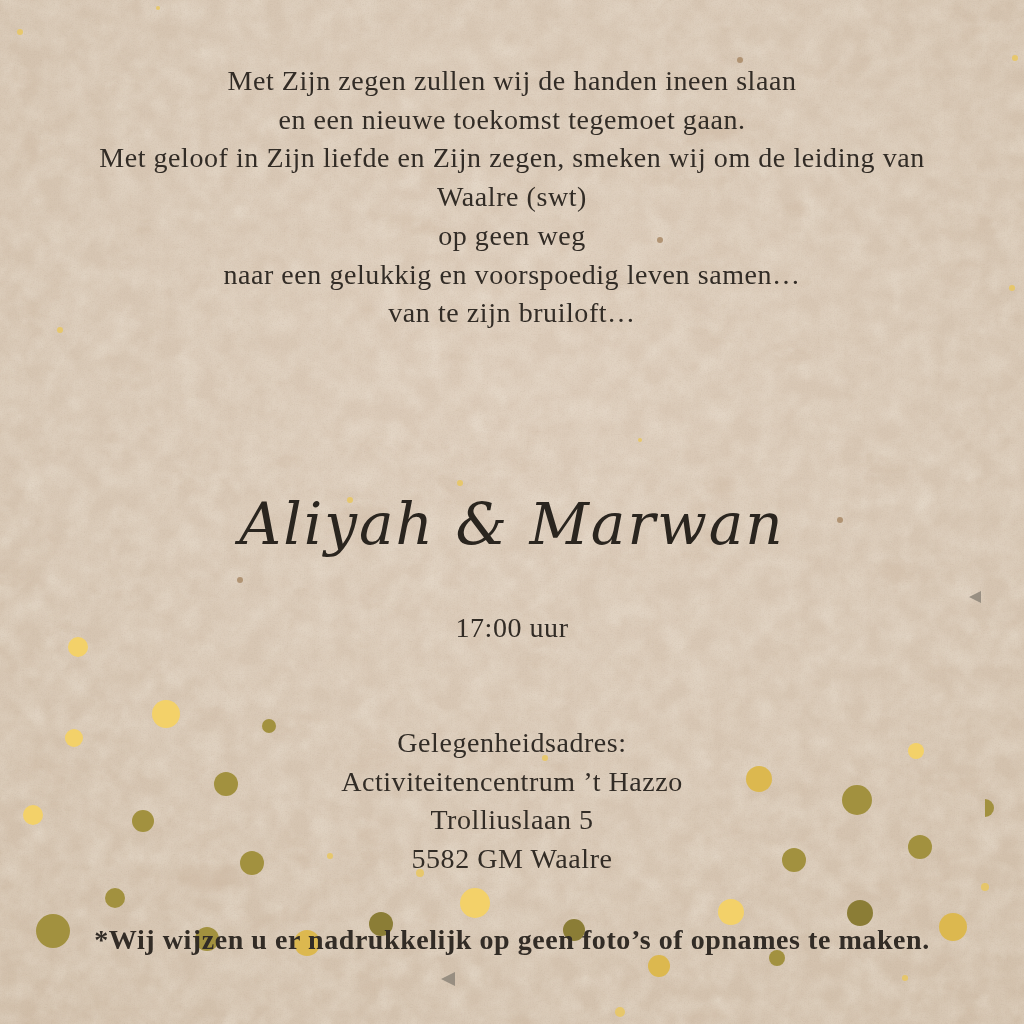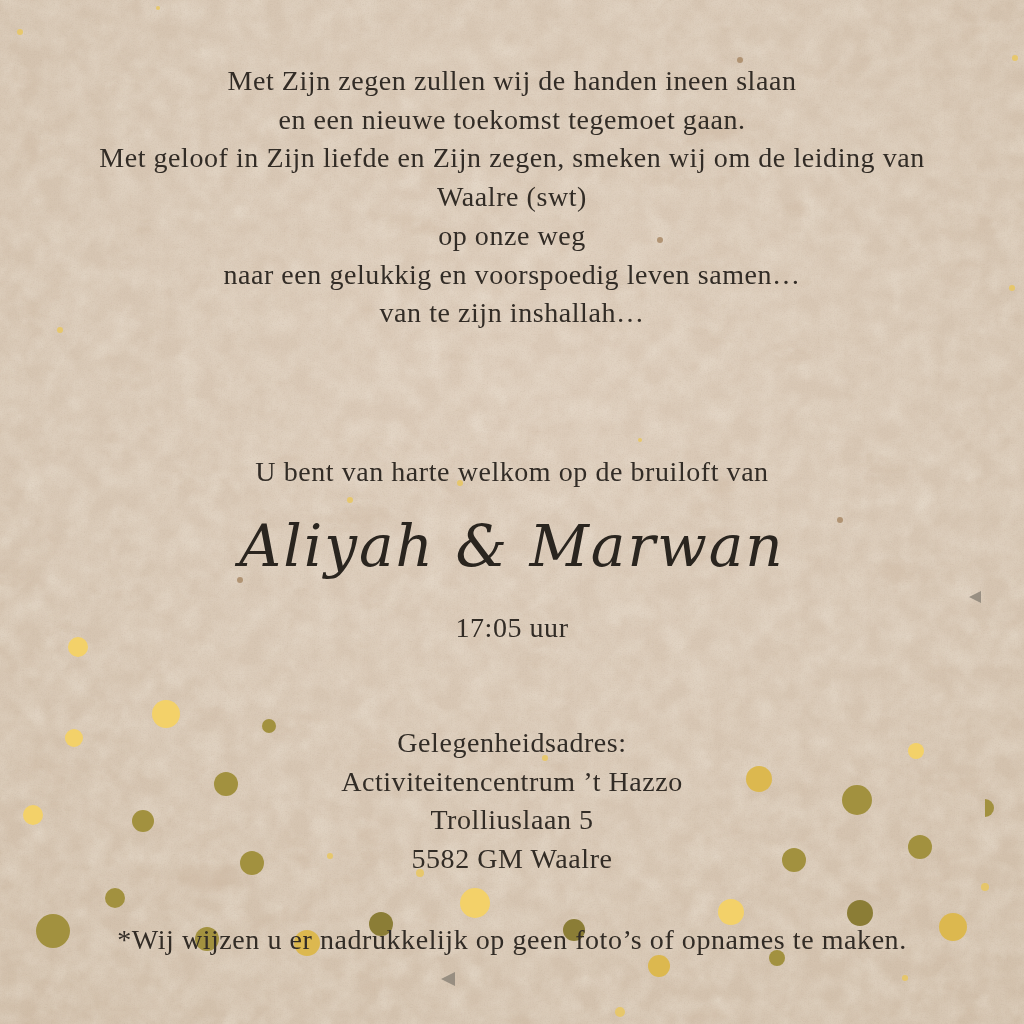--- a/index.html
+++ b/index.html
@@ -15,27 +15,27 @@
   .texture{position:absolute;left:0;top:0;width:1024px;height:1024px;pointer-events:none;}
 
   .textblock{
     position:absolute;left:0;width:1024px;text-align:center;
     font-size:28px;line-height:38.7px;letter-spacing:.02em;
     white-space:nowrap;
   }
   .blessing{top:62px;}
   .welcome{top:453px;}
   .names{
-    top:492px;height:108px;line-height:108px;
+    top:470px;height:108px;line-height:108px;
     font-family:"DejaVu Serif", serif;font-style:italic;
     font-size:58px;letter-spacing:2px;color:#2a251f;
   }
   .dates{top:609px;}
   .address{top:724px;}
-  .footnote{top:921px;}
+  .footnote{top:921px;font-weight:bold;}
 
   .dot{position:absolute;border-radius:50%;}
   .speck{position:absolute;border-radius:50%;opacity:.85;}
   .speck.triangle{border-radius:0;clip-path:polygon(0 50%, 100% 0, 100% 100%);}
 
   #dots,#specks{position:absolute;left:0;top:0;width:1024px;height:1024px;pointer-events:none;}
 </style>
 </head>
 <body>
 
@@ -111,31 +111,30 @@
       <div class="speck" style="left: 837px; top: 517px; height: 6px; width: 6px; background: rgb(169, 138, 102);"></div>
       <div class="speck" style="left: 237px; top: 577px; height: 6px; width: 6px; background: rgb(169, 138, 102);"></div>
       <div class="speck" style="left: 737px; top: 57px; height: 6px; width: 6px; background: rgb(169, 138, 102);"></div>
     </div>
 
   <div class="textblock blessing">
     <div>Met Zijn zegen zullen wij de handen ineen slaan</div>
     <div>en een nieuwe toekomst tegemoet gaan.</div>
     <div>Met geloof in Zijn liefde en Zijn zegen, smeken wij om de leiding van</div>
     <div>Waalre (swt)</div>
-    <div>op onze weg</div>
+    <div>op geen weg</div>
     <div>naar een gelukkig en voorspoedig leven samen…</div>
-    <div>van te zijn inshallah…</div>
+    <div>van te zijn bruiloft…</div>
   </div>
 
-  <div class="textblock welcome">U bent van harte welkom op de bruiloft van</div>
 
   <div class="textblock names">Aliyah &amp; Marwan</div>
 
   <div class="textblock dates">
-    <div>17:05 uur</div>
+    <div>17:00 uur</div>
   </div>
 
   <div class="textblock address">
     <div>Gelegenheidsadres:</div>
     <div>Activiteitencentrum ’t Hazzo</div>
     <div>Trolliuslaan 5</div>
     <div>5582 GM Waalre</div>
   </div>
 
   <div class="textblock footnote">*Wij wijzen u er nadrukkelijk op geen foto’s of opnames te maken.</div>

